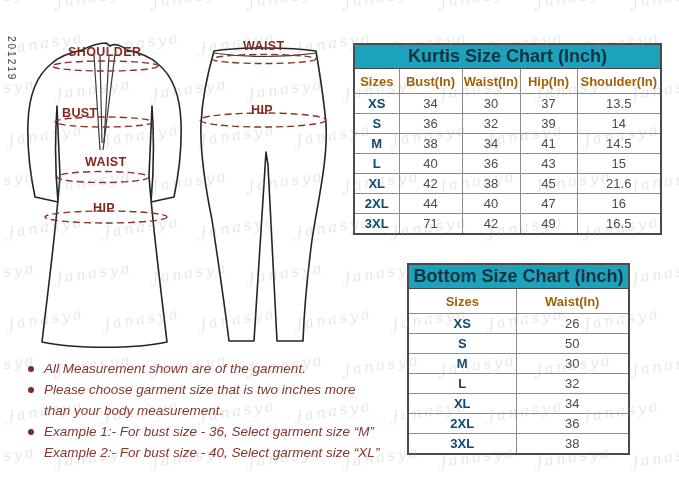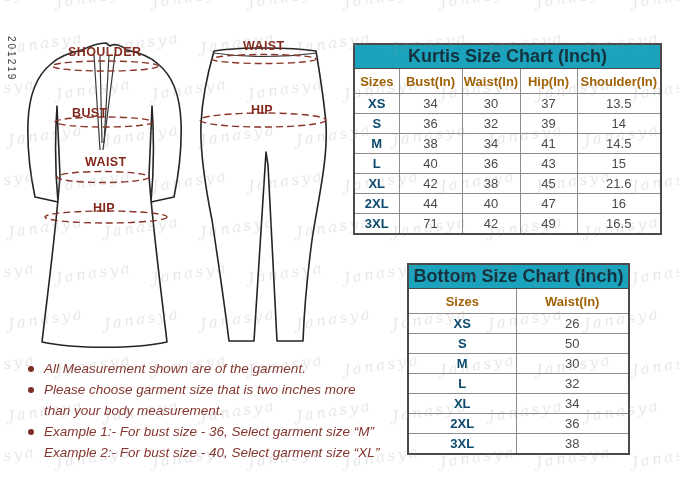--- a/index.html
+++ b/index.html
@@ -115,21 +115,21 @@
         C 202,100 208,72 214,51 Z"></path>
       <path fill="none" stroke-width="1.2" stroke="#3a3a3a" d="M 213,53 Q 264,60 317,53"></path>
       <g fill="none" stroke="#8a3328" stroke-width="1.4" stroke-dasharray="7 4">
         <ellipse cx="264" cy="59" rx="52" ry="4.5"></ellipse>
         <ellipse cx="263" cy="120" rx="63" ry="7"></ellipse>
       </g>
     </g>
   </svg>
 
   <div class="garment-label" style="left:68px; top:45px;">SHOULDER</div>
-  <div class="garment-label" style="left:72px; top:106px;">BUST</div>
+  <div class="garment-label" style="left:62px; top:106px;">BUST</div>
   <div class="garment-label" style="left:85px; top:155px;">WAIST</div>
   <div class="garment-label" style="left:93px; top:201px;">HIP</div>
   <div class="garment-label" style="left:243px; top:39px;">WAIST</div>
   <div class="garment-label" style="left:251px; top:103px;">HIP</div>
 
   <div class="product-code">201219</div>
 
   <table class="size-table kurtis-table">
     <colgroup>
         <col style="width:45px">

